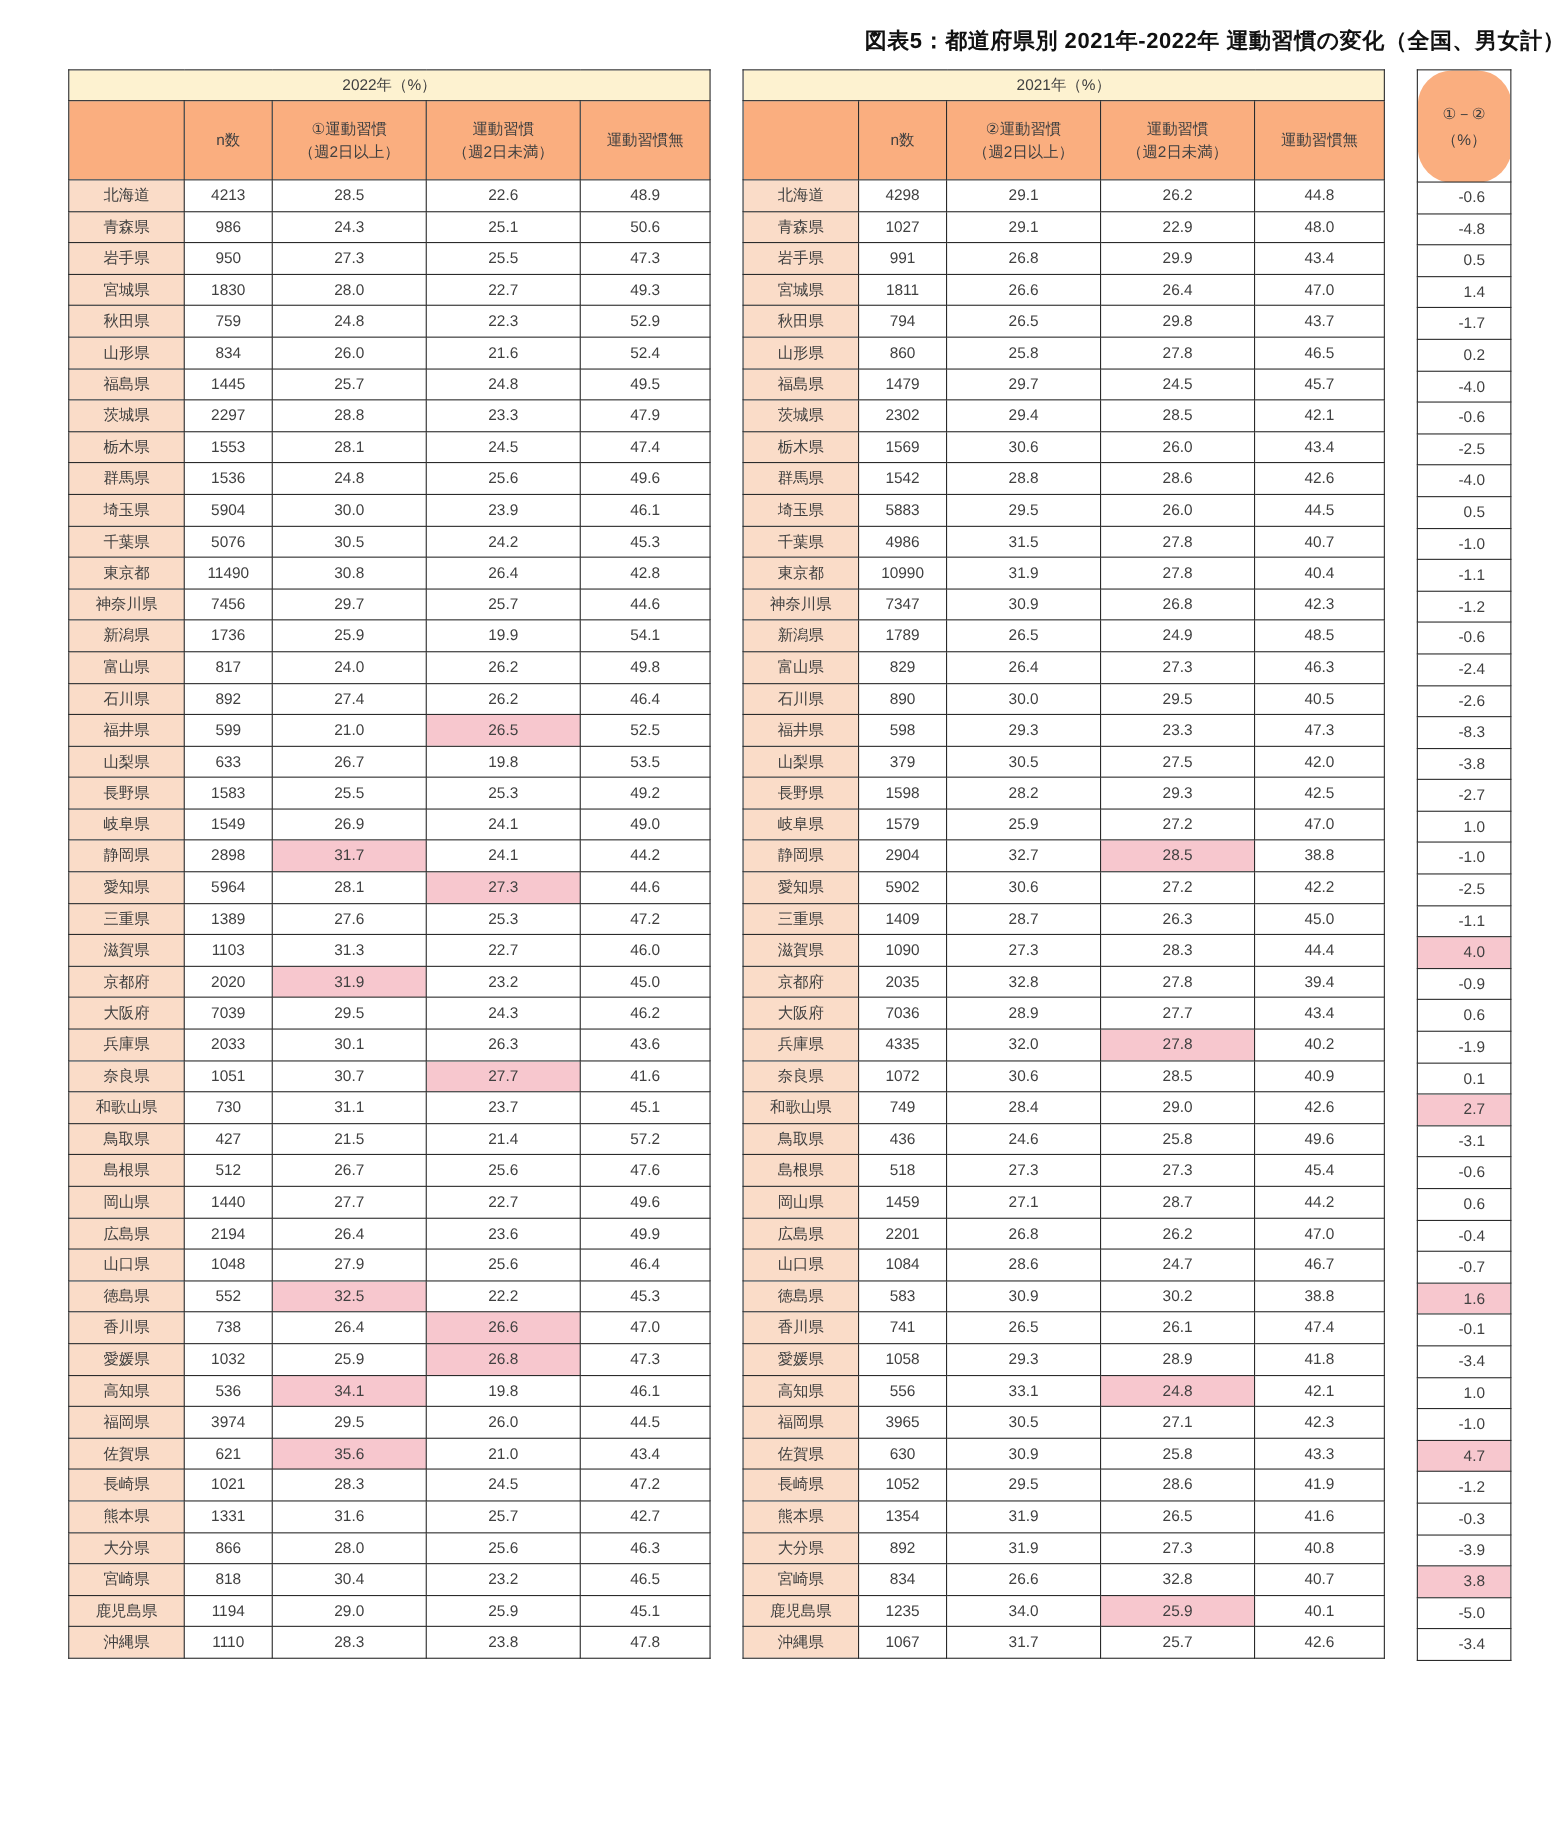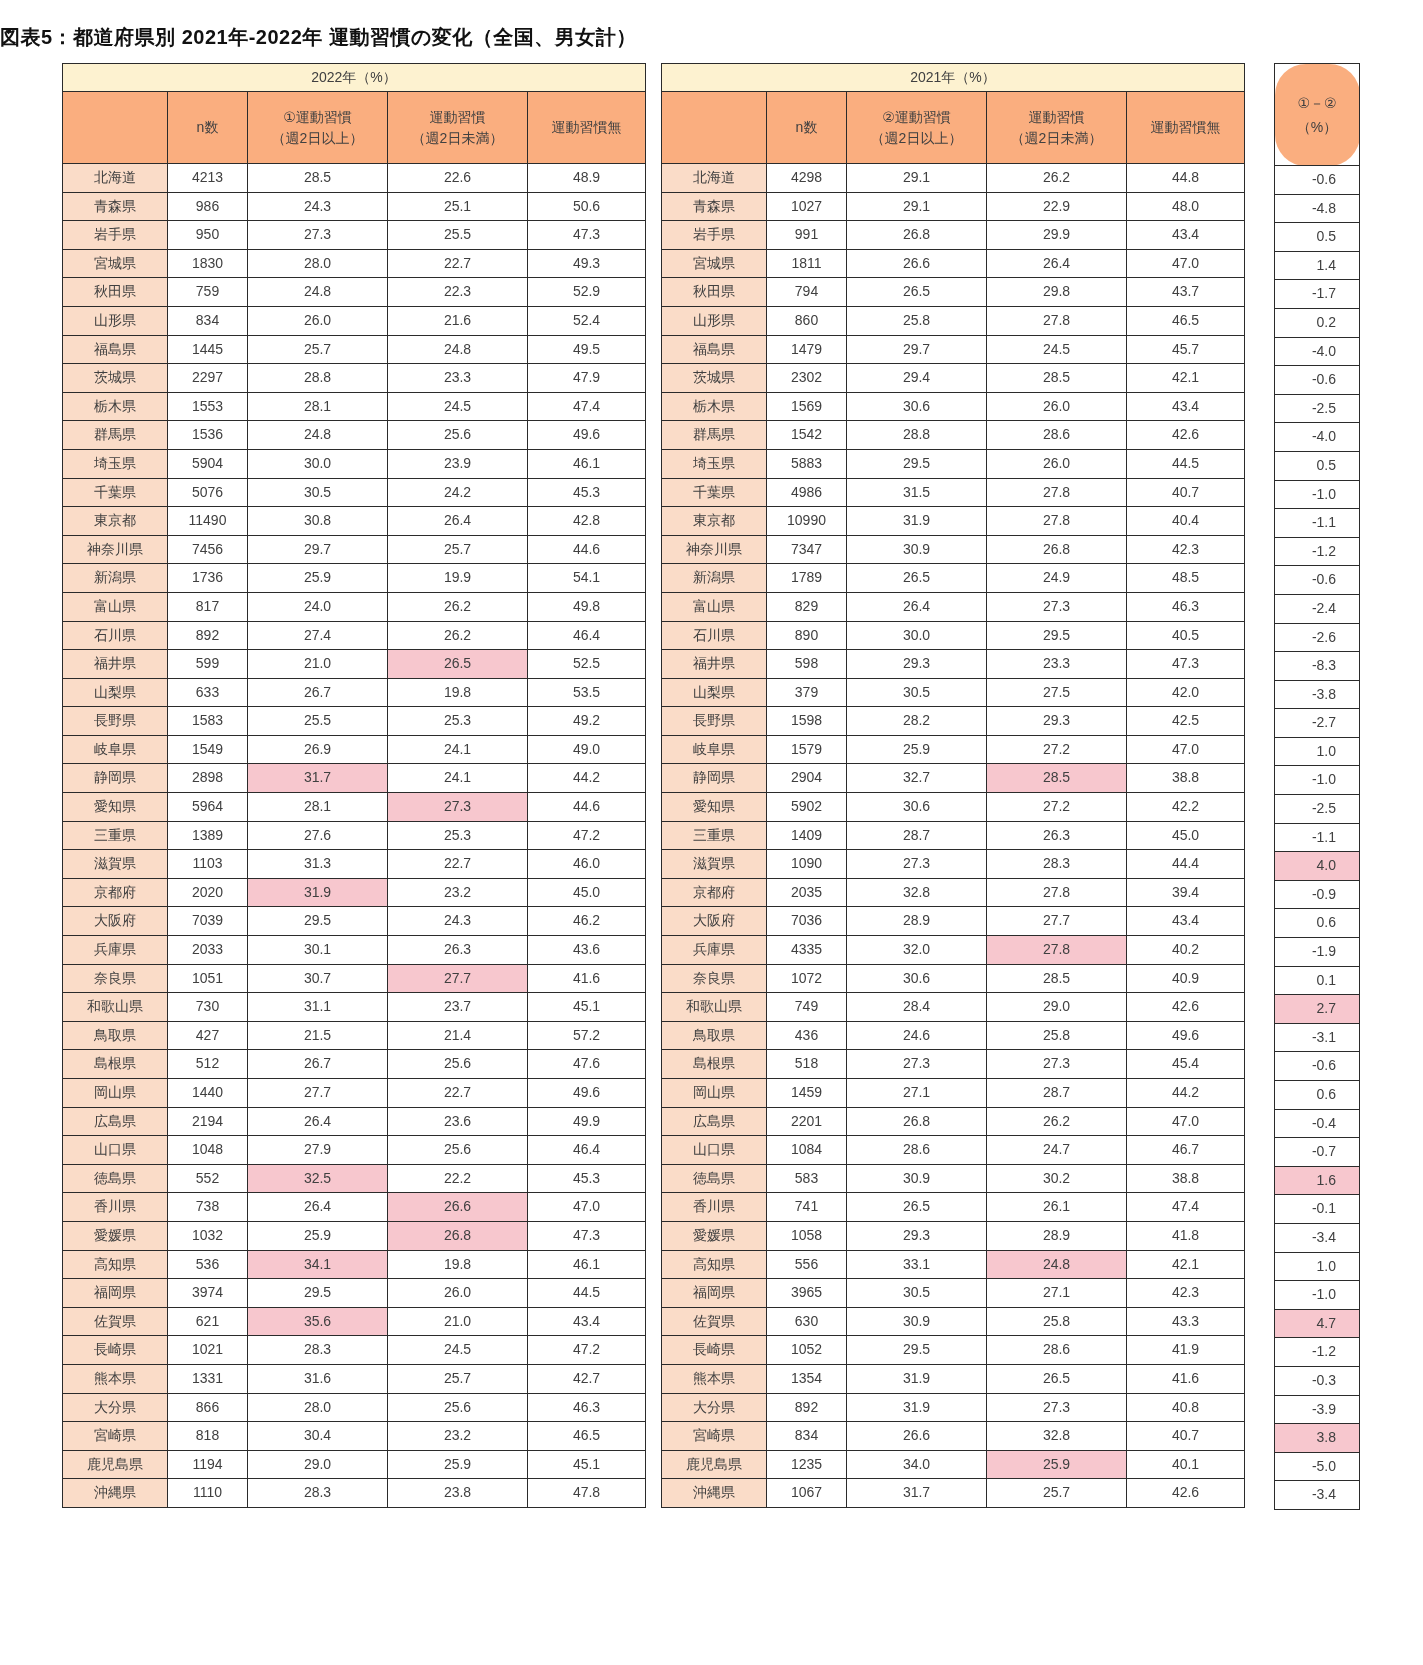--- a/index.html
+++ b/index.html
@@ -4,21 +4,21 @@
 <style>
   html,body { margin:0; padding:0; background:#ffffff; }
   body {
     width:1423px; height:1665px;
     font-family:"Liberation Sans","DejaVu Sans",sans-serif;
     color:#3f3f3f;
     position:relative;
   }
   .page-title {
     padding-top:24px;
-    text-align:left;
+    text-align:right;
     font-size:20px;
     font-weight:bold;
     color:#111111;
     letter-spacing:0.5px;
   }
   .layout {
     display:flex;
     align-items:flex-start;
     margin:12px 0 0 62px;
   }
@@ -36,21 +36,21 @@
     white-space:nowrap;
     overflow:hidden;
     height:27.6px;
     line-height:27.6px;
   }
   .year-th   { background:#FDF2D0; height:27px; line-height:27px; font-size:14px; }
   .col-th    { background:#FAAE7F; height:71px; line-height:21px; vertical-align:middle; }
   .col-th div{ line-height:21px; }
   .pref-td   { background:#FADCC8; }
   .hl        { background:#F7C7CE; }
-  .year-table { margin-right:15px; }
+  .year-table { margin-right:29px; }
   .t2021      { margin-right:29px; }
   .diff-table th { background:#FAAE7F; height:101px; line-height:24px; vertical-align:middle;border-radius:31px; }
   .diff-table td { text-align:right; padding-right:23px; }
   col.c-pref { width:105px; }
   col.c-n    { width:80px;  }
   col.c-a    { width:140px; }
   col.c-b    { width:140px; }
   col.c-c    { width:118px; }
   col.c-diff { width:85px;  }
 </style>

